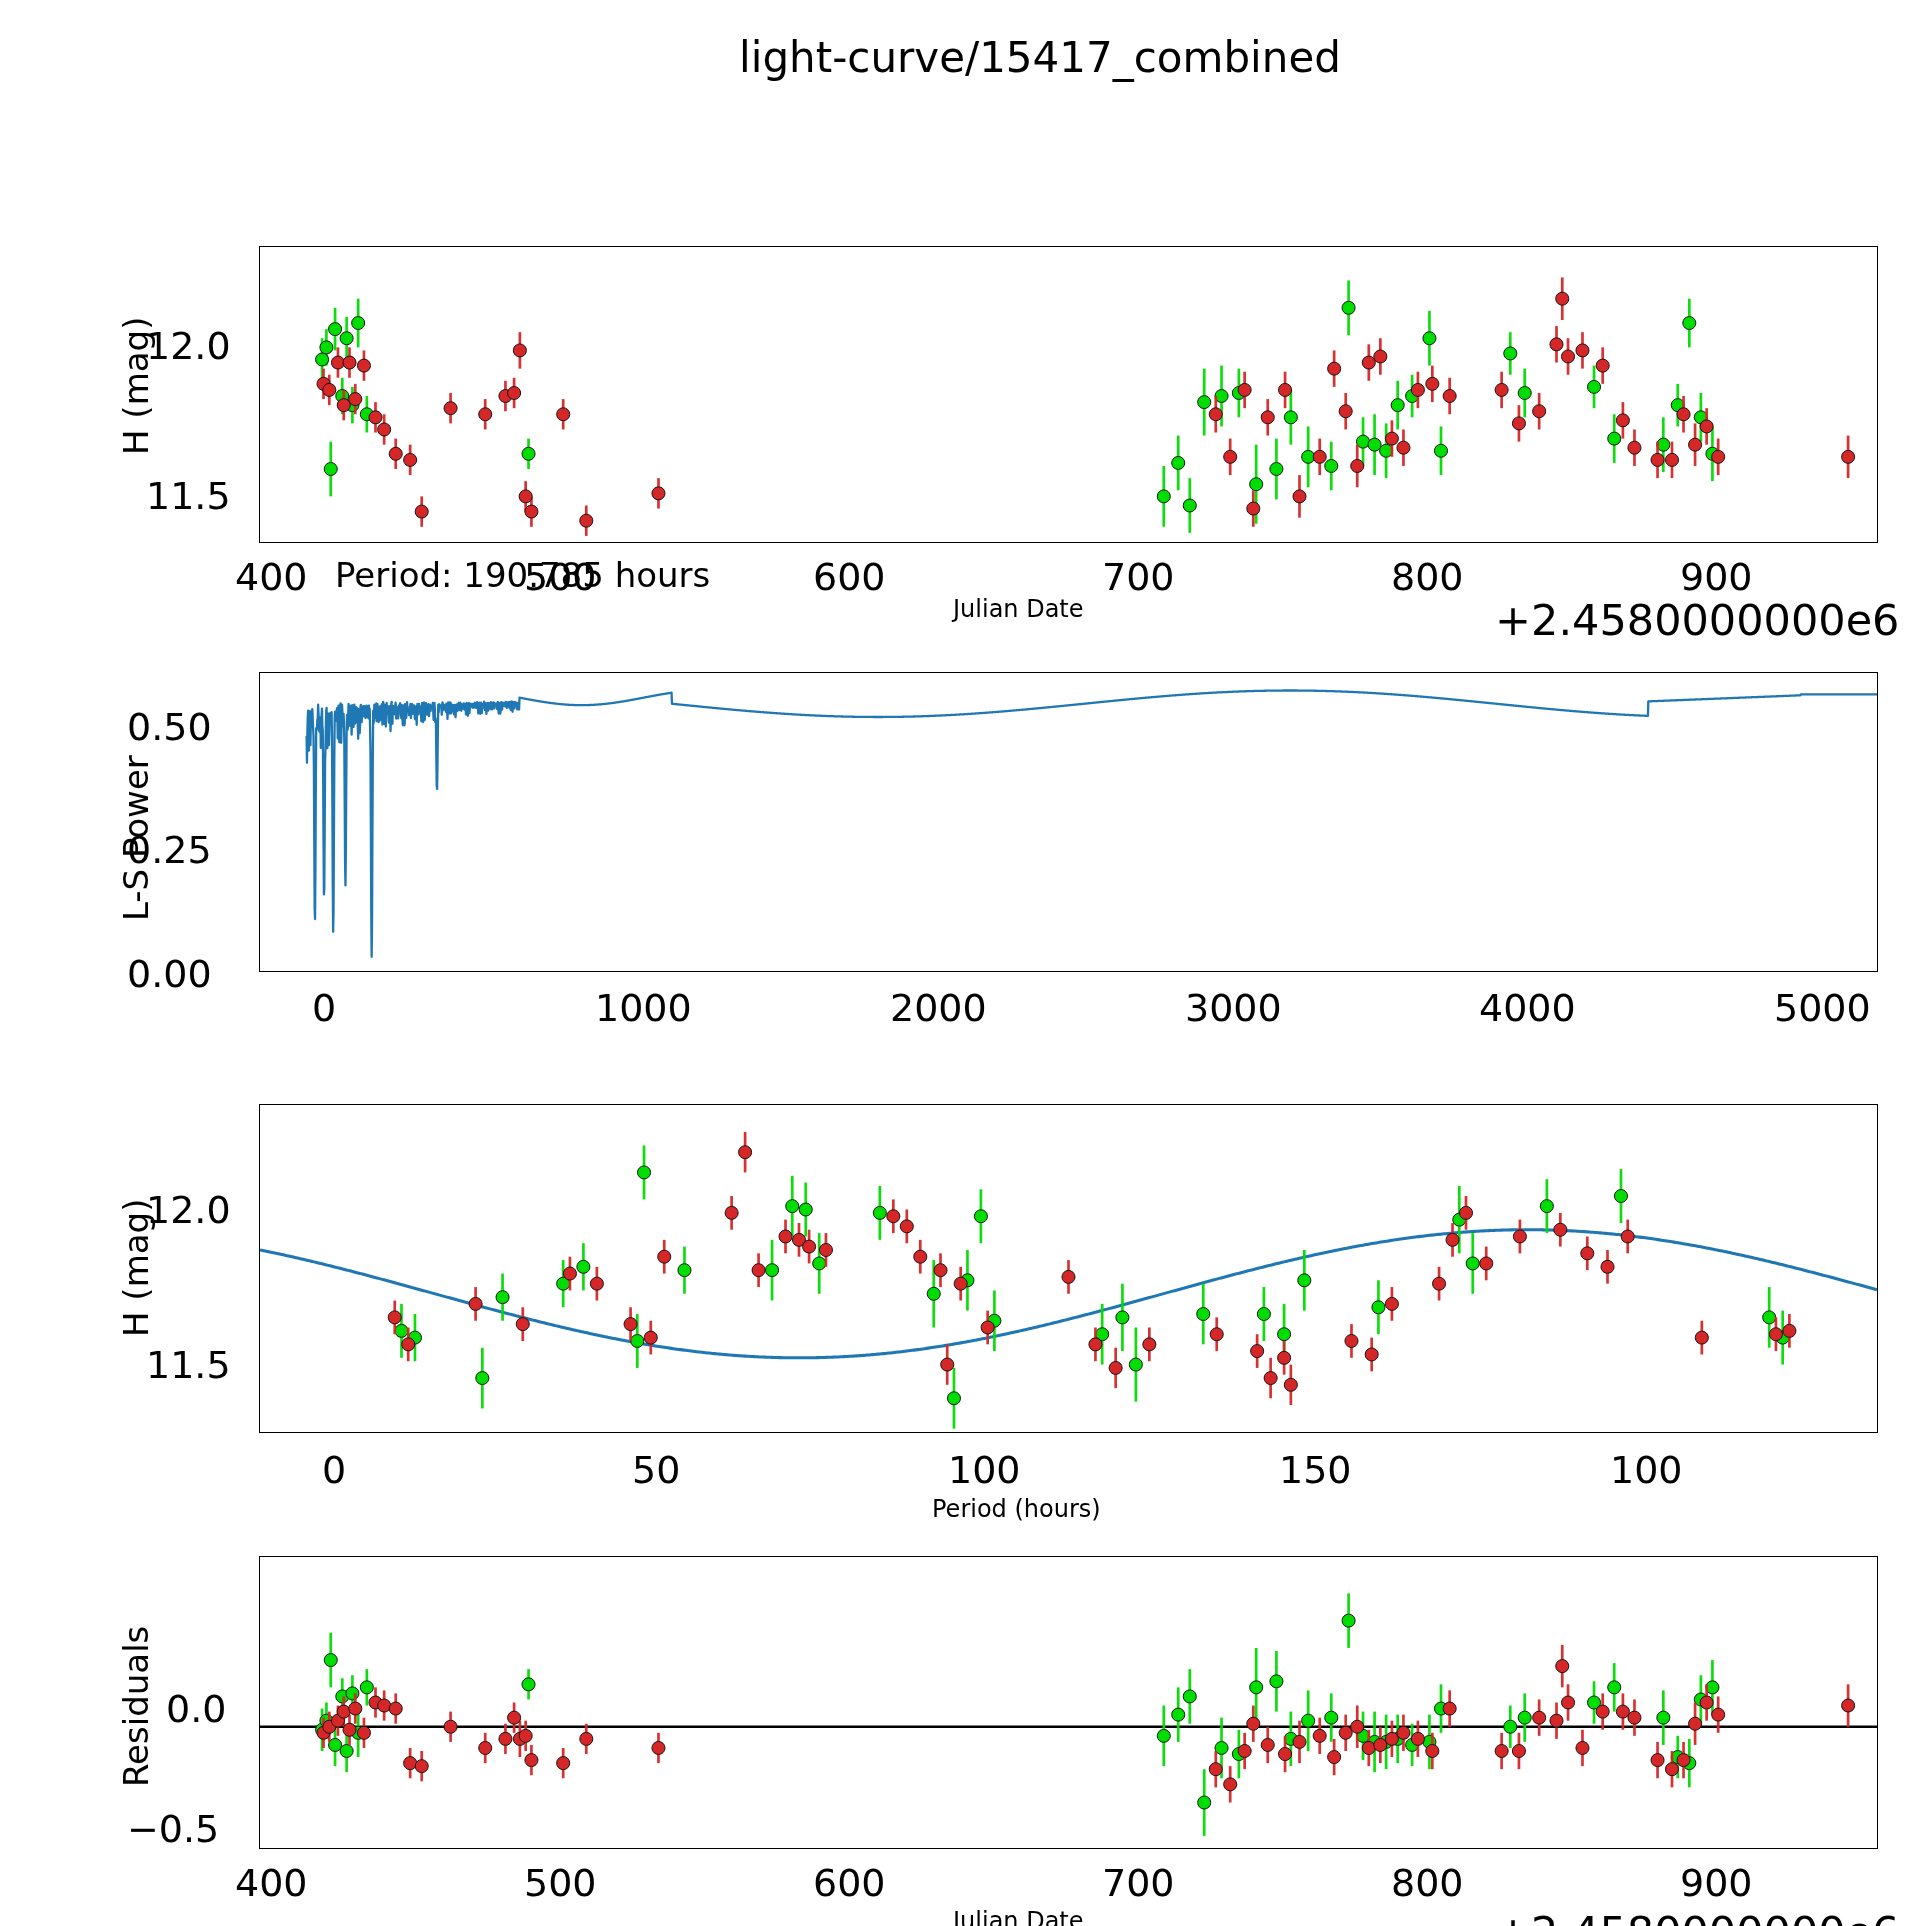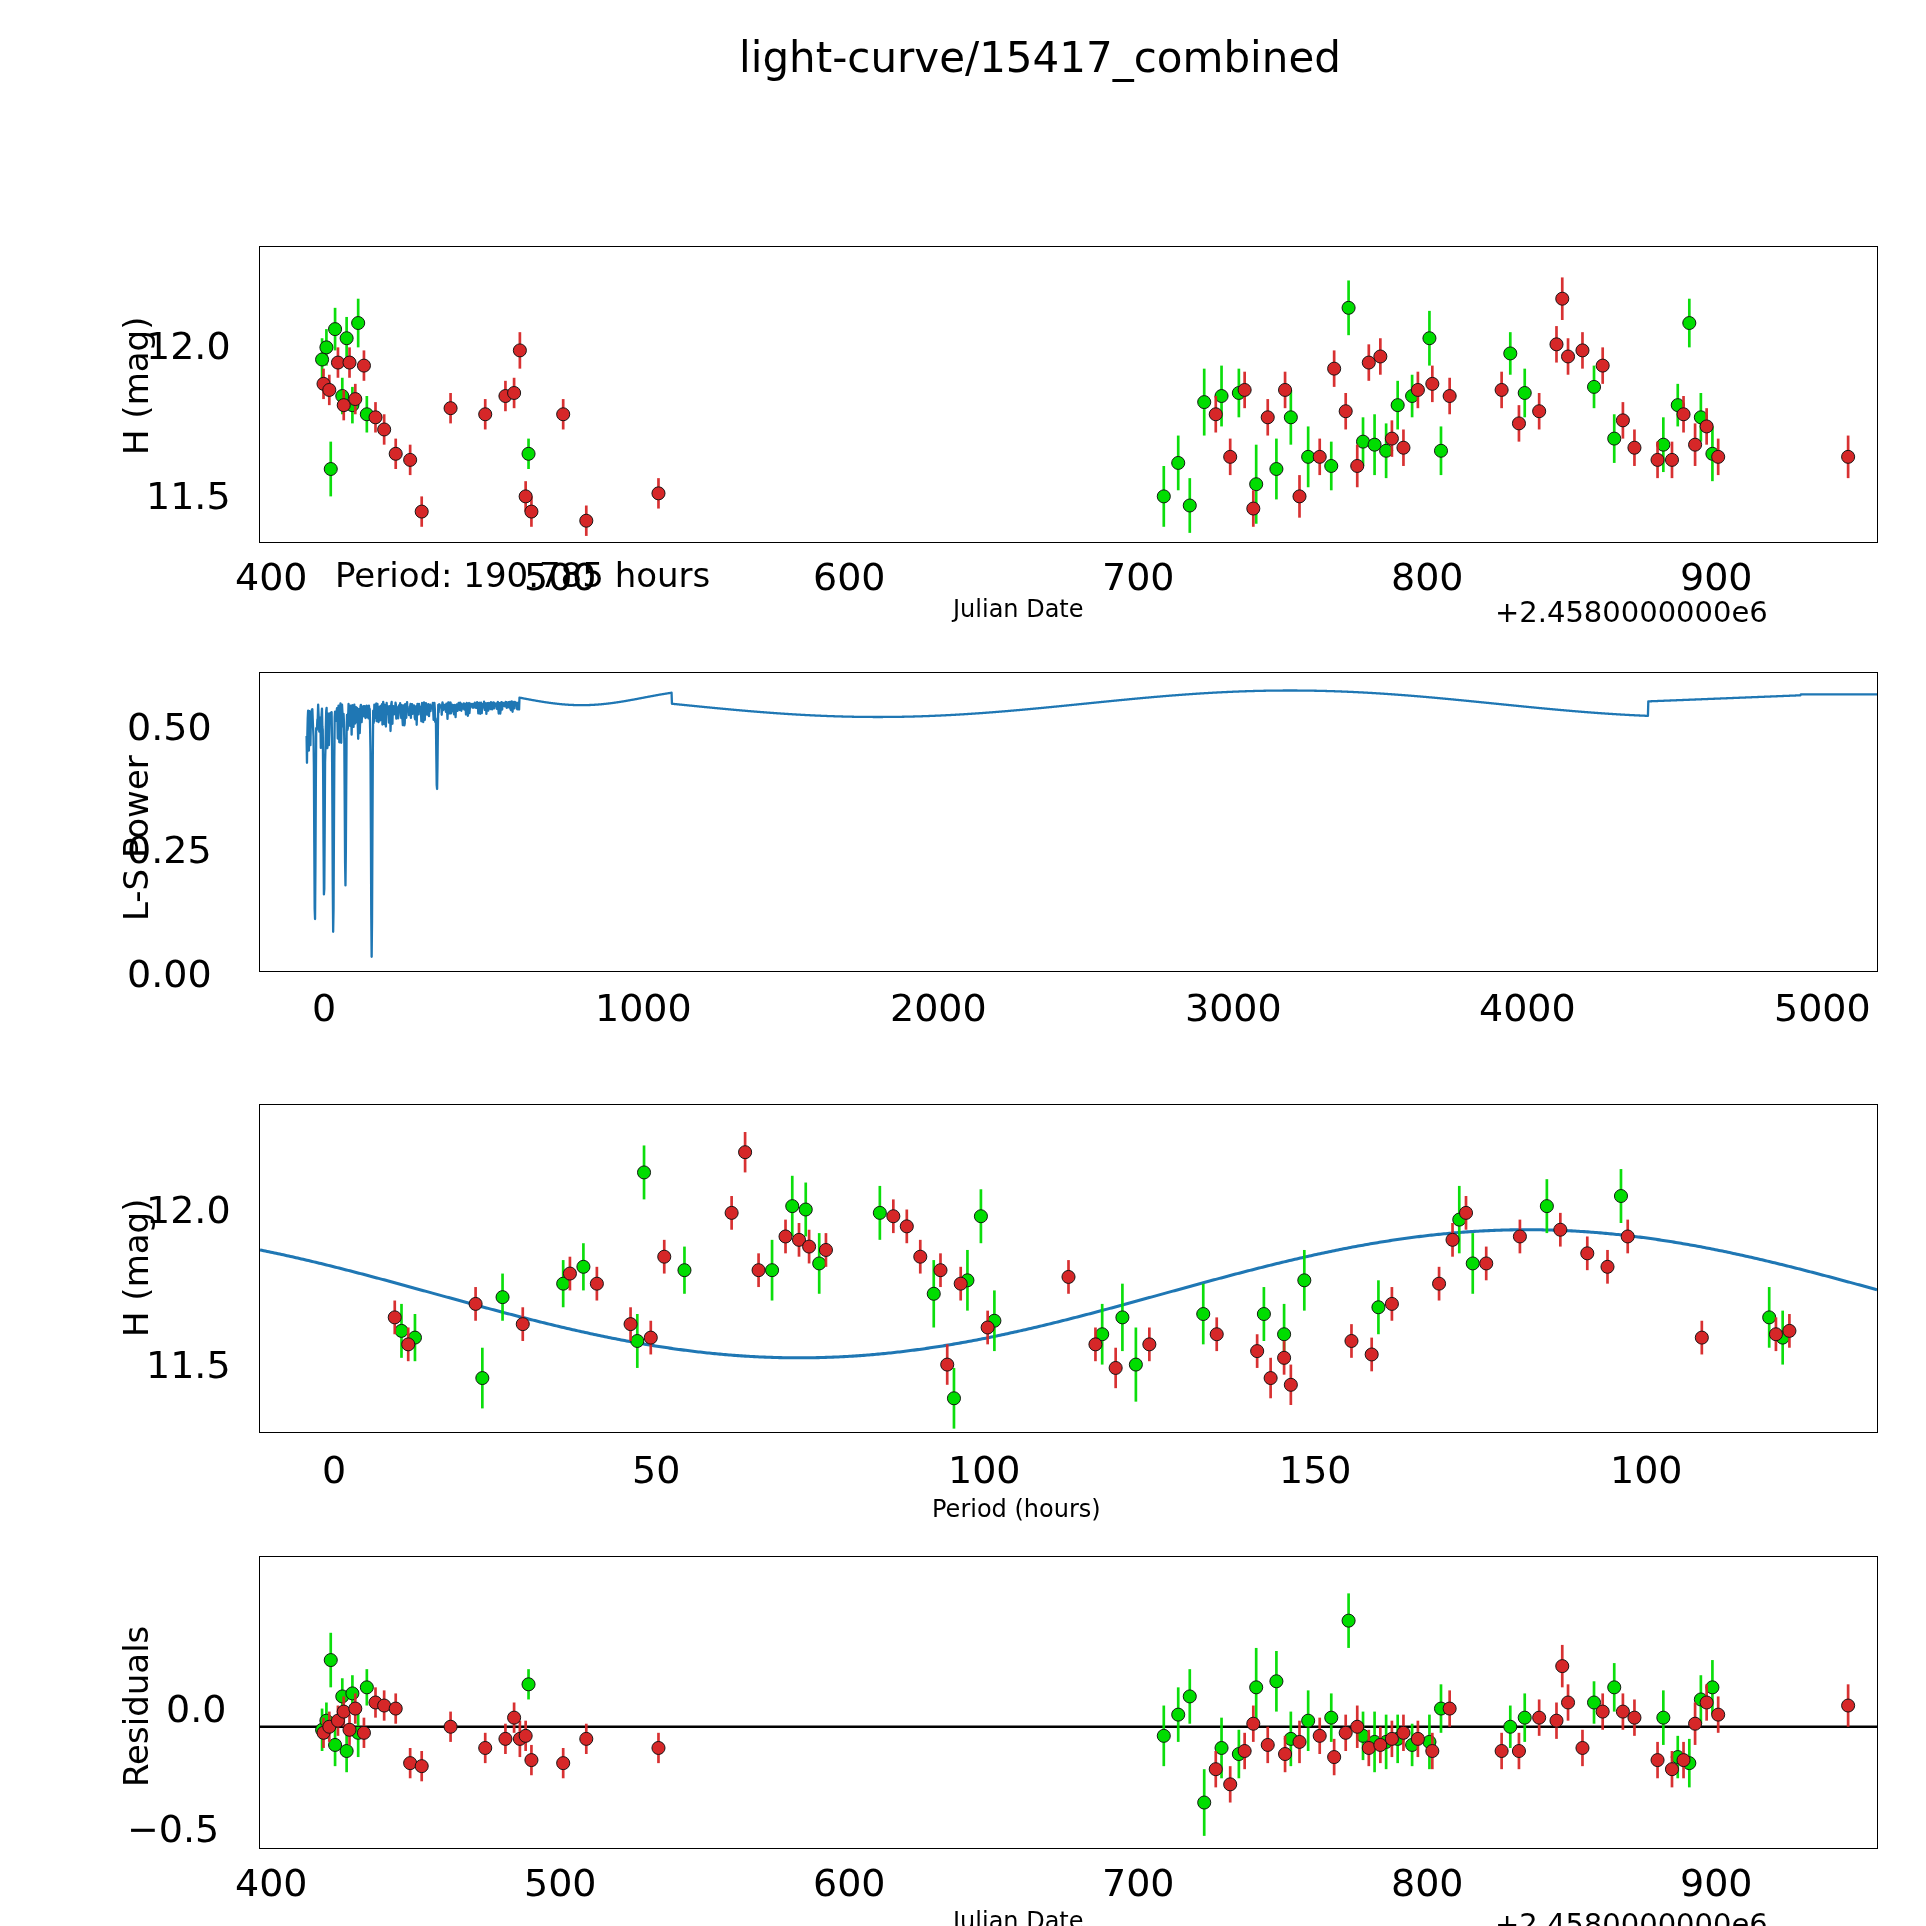--- a/index.html
+++ b/index.html
@@ -70,21 +70,21 @@
     position: absolute;
     font-size: 34px;
     color: #000;
     font-family: "DejaVu Sans", sans-serif;
     white-space: nowrap;
     transform-origin: 0 0;
     transform: rotate(-90deg);
   }
   .offset-label {
     position: absolute;
-    font-size: 29px;
+    font-size: 43px;
     color: #000;
     font-family: "DejaVu Sans", sans-serif;
     white-space: nowrap;
   }
   .period-annot {
     position: absolute;
     font-size: 34px;
     color: #000;
     font-family: "DejaVu Sans", sans-serif;
     white-space: nowrap;

